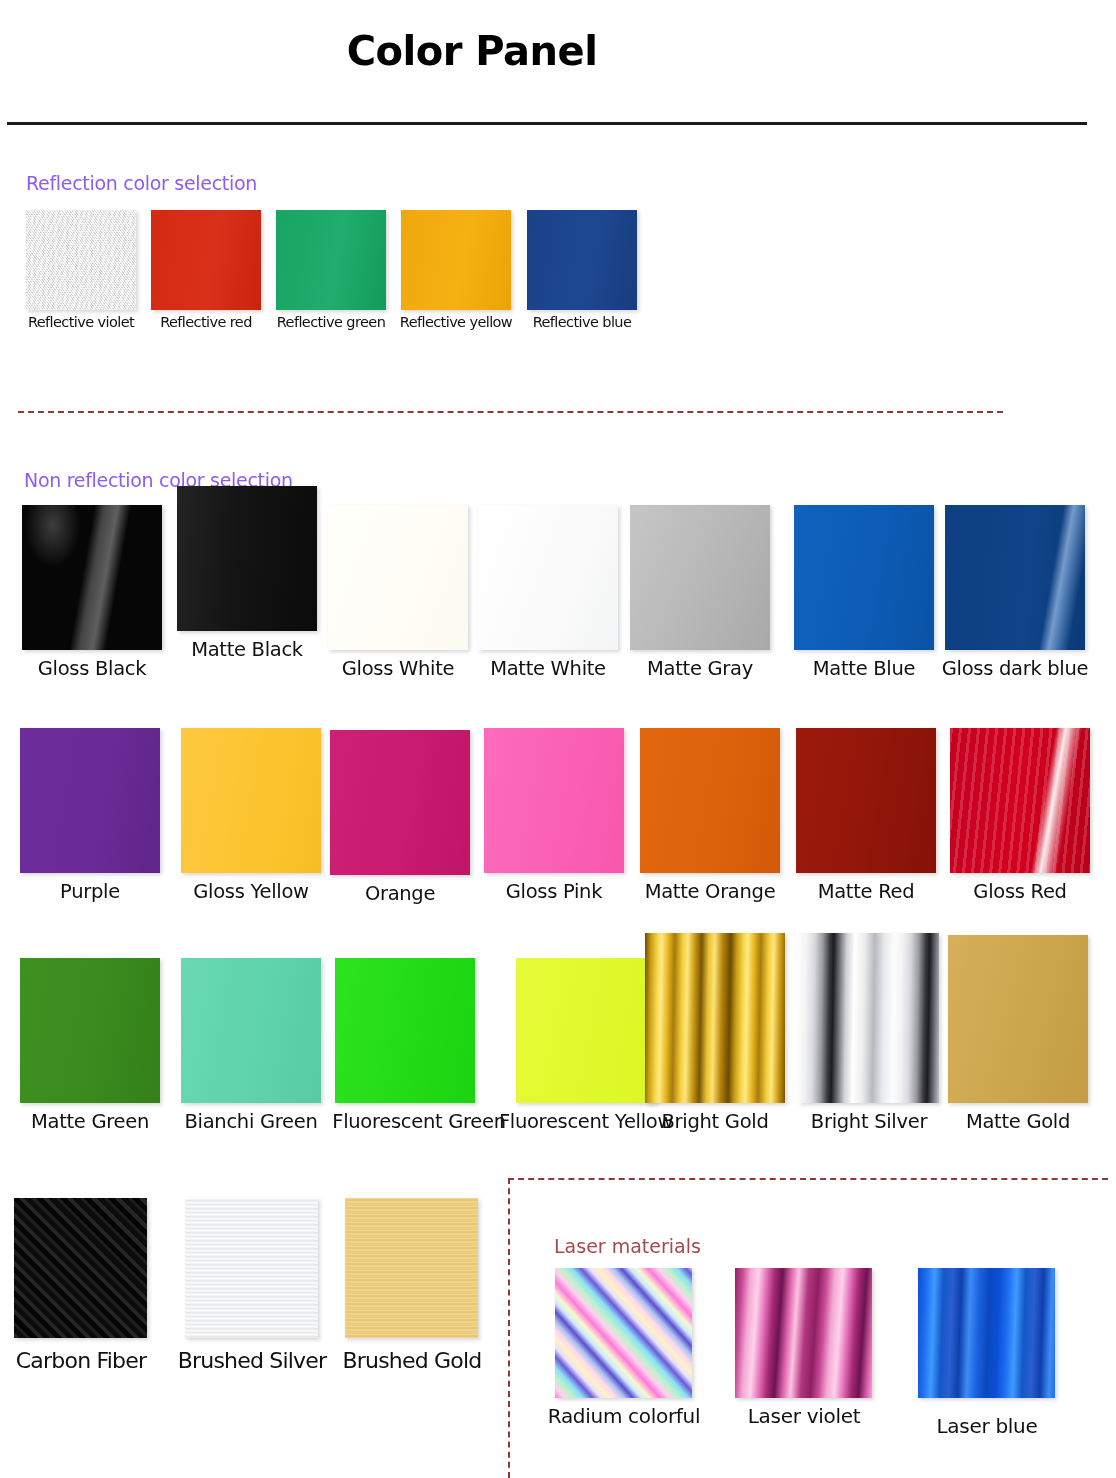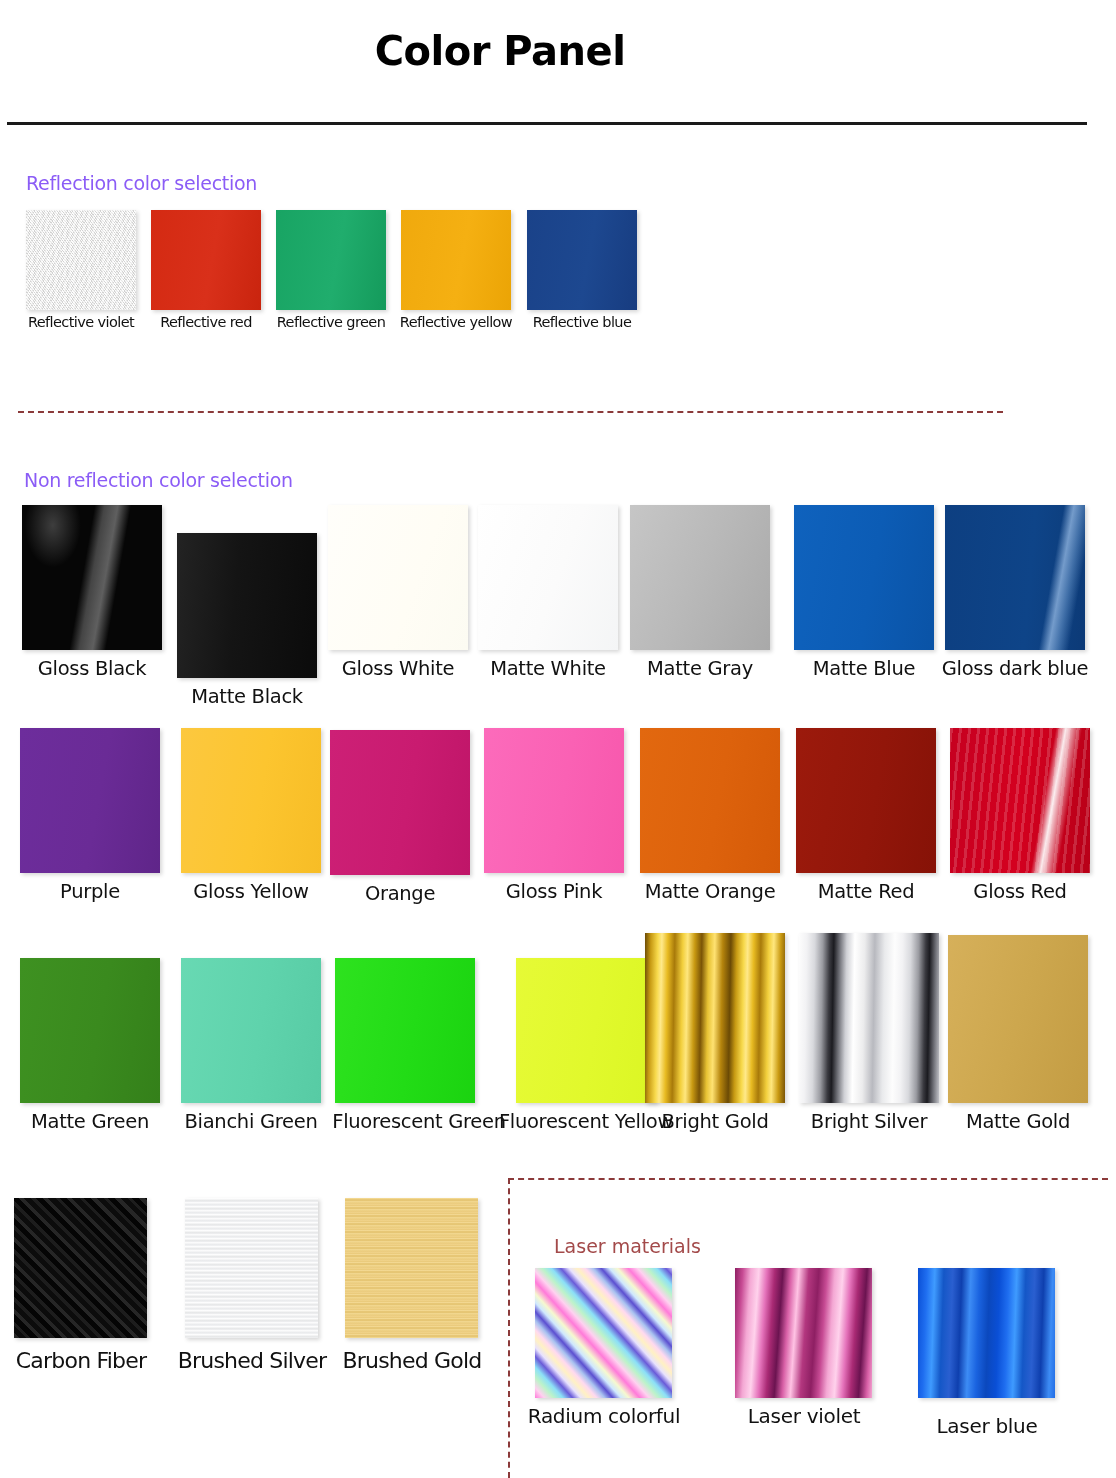--- a/index.html
+++ b/index.html
@@ -20,21 +20,20 @@
     position: absolute;
     top: 28px;
     left: 0;
     width: 944px;
     text-align: center;
     font-family: "DejaVu Sans", sans-serif;
     font-weight: bold;
     font-size: 40px;
     color: #000000;
     letter-spacing: -0.5px;
-    margin-left: 28px;
   }
   #title-rule {
     position: absolute;
     top: 122px;
     left: 7px;
     width: 1080px;
     height: 3px;
     background: #1a1a1a;
   }
 
@@ -281,21 +280,21 @@
 </div>
 
 <div id="dashed-separator"></div>
 
 <div class="section-heading" id="heading-nonreflection">Non reflection color selection</div>
 
 <div class="swatch-cell nonrefl" style="top:505px; left:22px;">
   <div class="swatch tx-gloss-black"></div>
   <div class="swatch-label">Gloss Black</div>
 </div>
-<div class="swatch-cell nonrefl" style="top:533px; left:177px;border-radius:19px;">
+<div class="swatch-cell nonrefl" style="top:486px; left:177px;border-radius:19px;">
   <div class="swatch tx-matte-black"></div>
   <div class="swatch-label">Matte Black</div>
 </div>
 <div class="swatch-cell nonrefl" style="top:505px; left:328px;">
   <div class="swatch tx-gloss-white"></div>
   <div class="swatch-label">Gloss White</div>
 </div>
 <div class="swatch-cell nonrefl" style="top:505px; left:478px;">
   <div class="swatch tx-matte-white"></div>
   <div class="swatch-label">Matte White</div>
@@ -380,21 +379,21 @@
   <div class="swatch-label">Brushed Silver</div>
 </div>
 <div class="swatch-cell tex" style="top:1198px; left:345px;">
   <div class="swatch tx-brushed-gold"></div>
   <div class="swatch-label">Brushed Gold</div>
 </div>
 
 <div id="laser-box"></div>
 <div id="heading-laser">Laser materials</div>
 
-<div class="swatch-cell laser" style="top:1268px; left:535px;">
+<div class="swatch-cell laser" style="top:1268px; left:555px;">
   <div class="swatch tx-radium-colorful"></div>
   <div class="swatch-label" style="left:-24px; width:186px;">Radium colorful</div>
 </div>
 <div class="swatch-cell laser" style="top:1268px; left:735px;">
   <div class="swatch tx-laser-violet"></div>
   <div class="swatch-label">Laser violet</div>
 </div>
 <div class="swatch-cell laser" style="top:1268px; left:918px;">
   <div class="swatch tx-laser-blue"></div>
   <div class="swatch-label" style="top:146px;">Laser blue</div>

